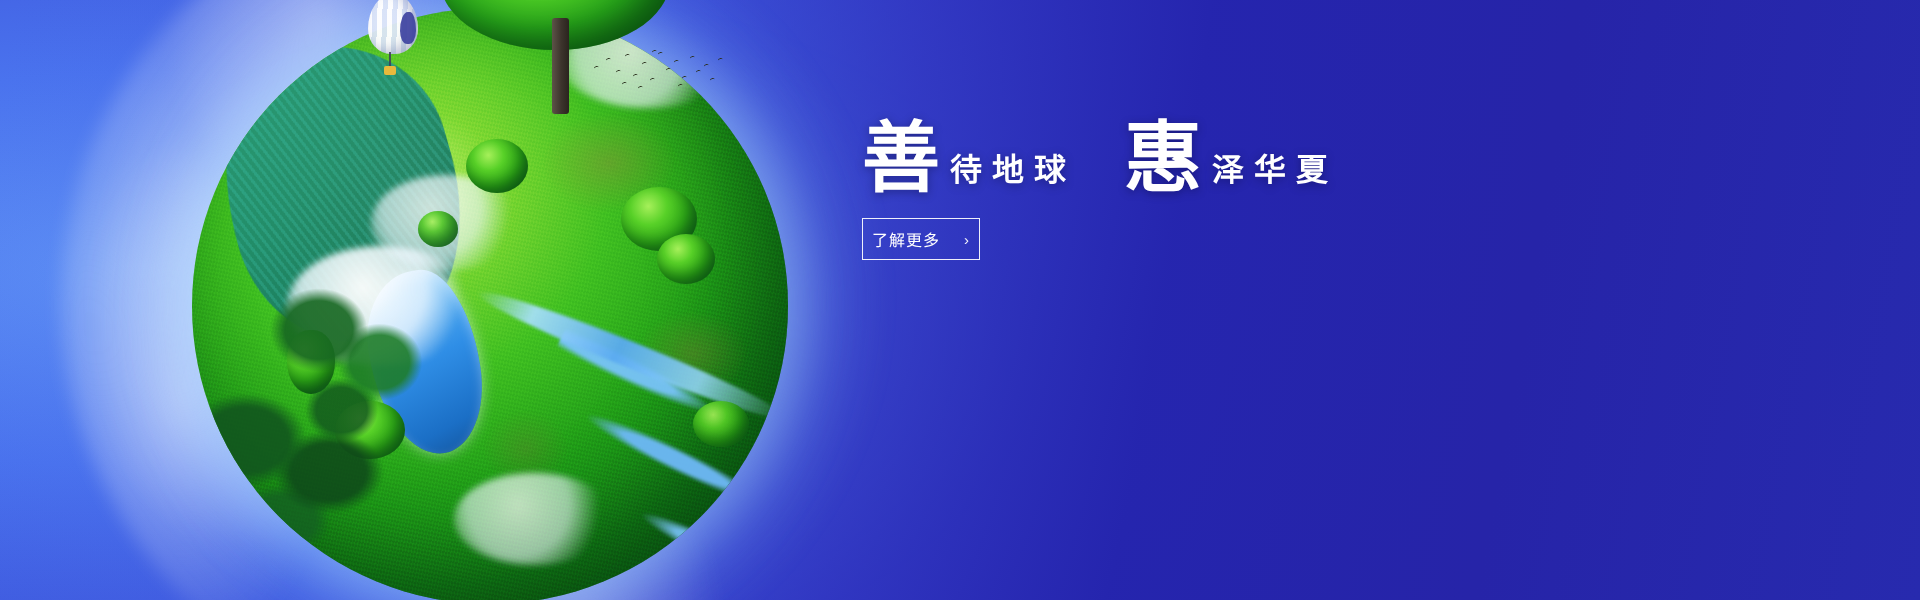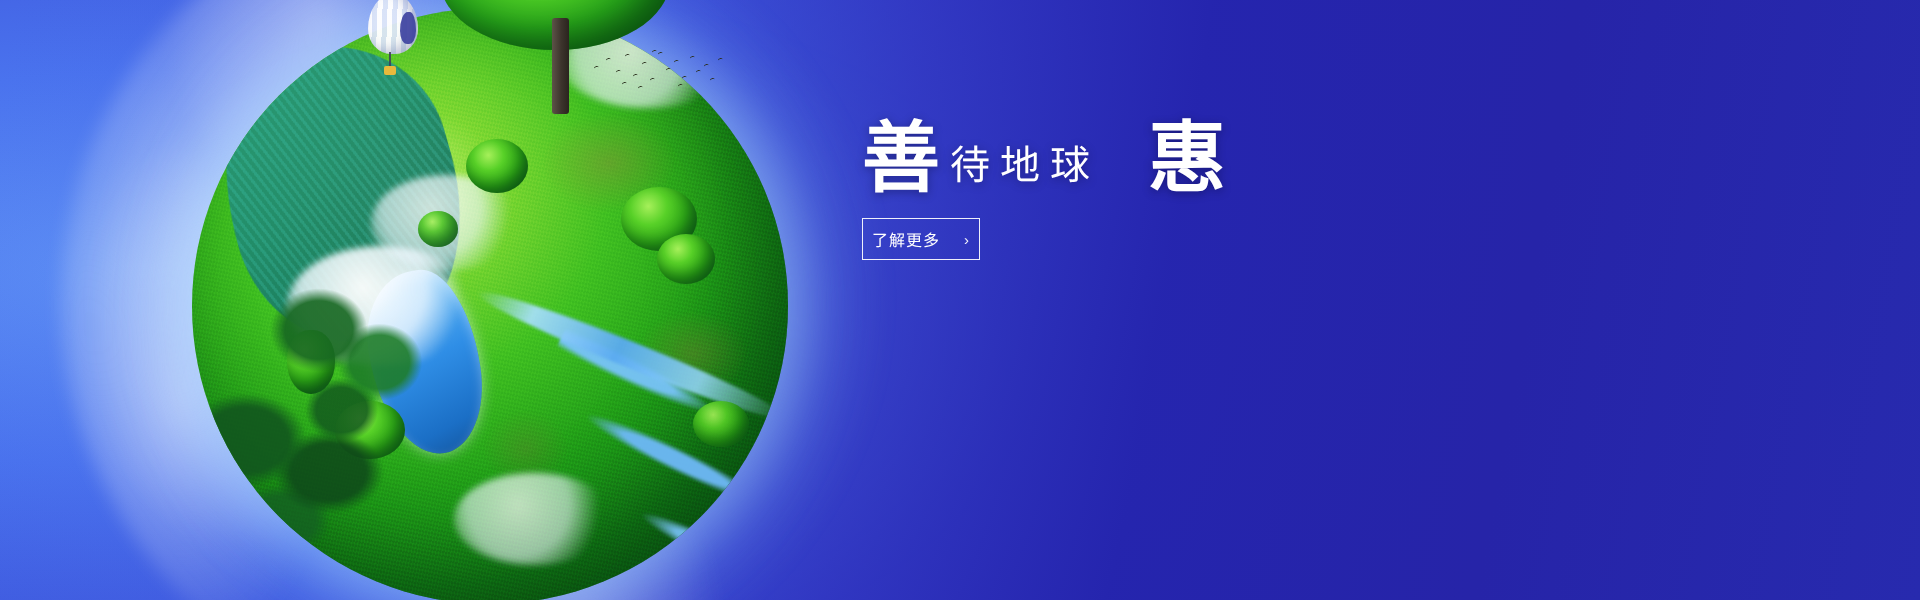--- a/index.html
+++ b/index.html
@@ -180,21 +180,21 @@
   .birds span{position:absolute;width:5px;height:3px;border-top:1.6px solid #2a2f1d;border-radius:50%;transform:rotate(-14deg);}
 
   
   .content{position:absolute;left:862px;top:122px;width:740px;}
   .headline{
     display:flex;align-items:flex-end;color:#fff;white-space:nowrap;
     font-family:"Liberation Serif","DejaVu Serif",serif;
     text-shadow:0 2px 10px rgba(0,0,30,.35);
   }
   .h-big{font-size:78px;line-height:.95;font-weight:700;letter-spacing:0;}
-  .h-small{font-size:40px;line-height:1;font-weight:400;letter-spacing:10px;padding:0 0 10px 10px;}
+  .h-small{font-size:32px;line-height:1;font-weight:700;letter-spacing:10px;padding:0 0 10px 10px;}
   .h-gap{width:48px;}
   .subtitle{
     margin-top:26px;color:#ffffff;font-size:26px;letter-spacing:9px;
     font-family:"Liberation Sans","DejaVu Sans",sans-serif;white-space:nowrap;
     text-shadow:0 1px 6px rgba(0,0,40,.3);
   }
   .desc{
     margin-top:20px;color:#f2f4ff;font-size:18px;letter-spacing:.5px;white-space:nowrap;
     text-shadow:0 1px 5px rgba(0,0,40,.3);
   }
@@ -282,20 +282,21 @@
       <span style="left: 46px; top: 38px;"></span>
     </div>
 
   <div class="content">
 
     <div class="headline">
       <span class="h-big">善</span>
       <span class="h-small">待地球</span>
       <span class="h-gap"></span>
       <span class="h-big">惠</span>
+      <span class="h-small">泽华夏</span>
     </div>
 
 
 
     <div class="cta">
       <span>了解更多</span>
       <span class="chev">›</span>
     </div>
 
   </div>

